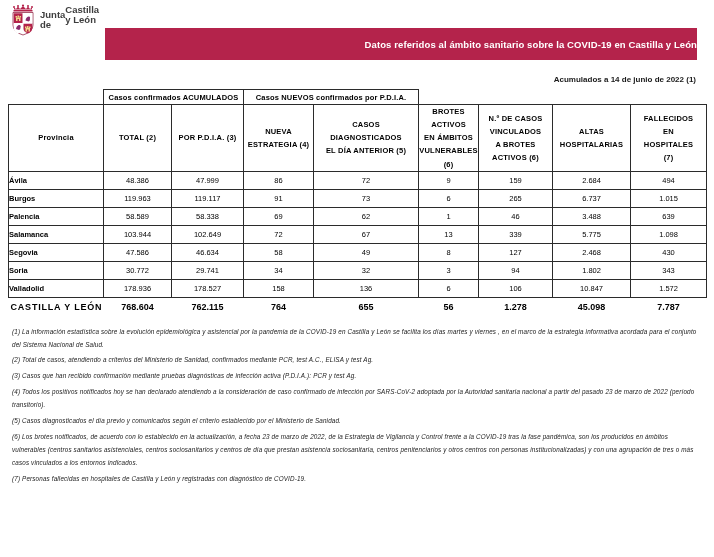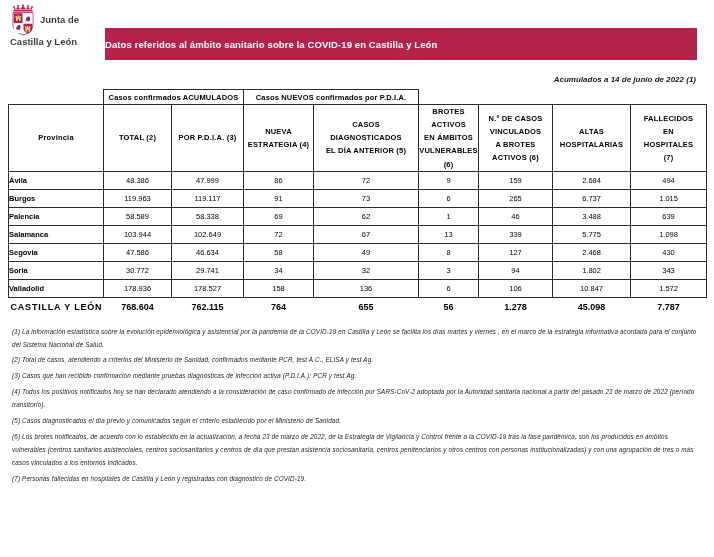--- a/index.html
+++ b/index.html
@@ -23,21 +23,20 @@
     height: 62px;
     display: flex;
     align-items: flex-start;
   }
   .logo-block {
     width: 100px;
     padding-left: 10px;
     padding-top: 4px;
     box-sizing: border-box;
     display: flex;
-    flex-direction: column;
     align-items: flex-start;
   }
   .logo-row {
     display: flex;
     align-items: center;
   }
   .crest {
     width: 26px;
     height: 32px;
     flex: 0 0 auto;
@@ -58,35 +57,34 @@
   }
   .banner {
     position: absolute;
     left: 105px;
     top: 28px;
     width: 592px;
     height: 32px;
     background: #b4234b;
     display: flex;
     align-items: center;
-    justify-content: flex-start;
+    justify-content: flex-end;
   }
   .banner-title {
     color: #ffffff;
     font-size: 9.5px;
     font-weight: bold;
     letter-spacing: 0.1px;
     text-align: center;
   }
 
   .acumulados {
     text-align: right;
     padding-right: 18px;
     font-size: 8px;
-    font-style: italic;
     font-weight: bold;
     color: #1a1a1a;
     margin-top: 13px;
     margin-bottom: 5px;
   }
 
   
   .table-wrap {
     padding: 0 16px 0 8px;
   }

